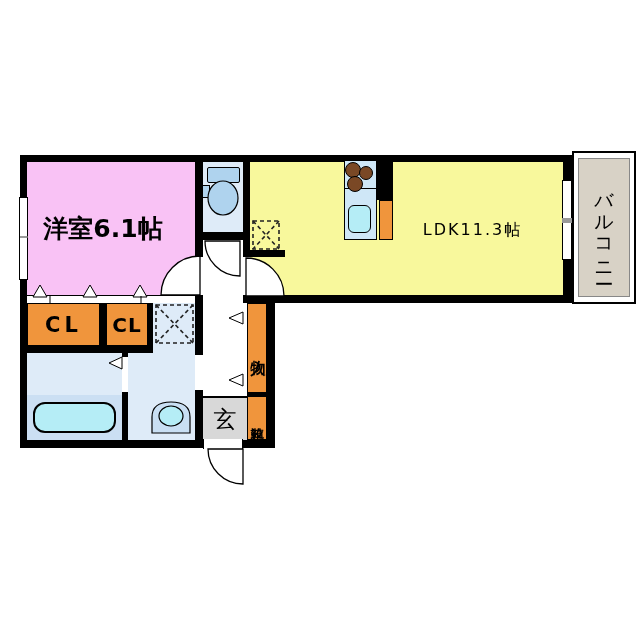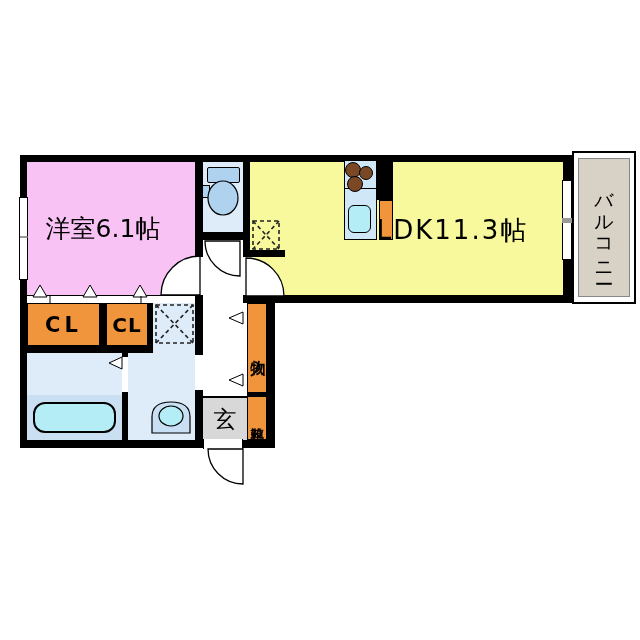--- a/index.html
+++ b/index.html
@@ -130,16 +130,16 @@
       <ellipse cx="171" cy="416" rx="12" ry="10" fill="#B5EDF6" stroke="#000" stroke-width="1.2"></ellipse>
     </g>
 
     <g stroke="#000" stroke-width="1">
       <line x1="50" y1="296" x2="50" y2="303"></line>
       <line x1="141" y1="296" x2="141" y2="303"></line>
     </g>
     <line x1="20" y1="237" x2="28" y2="237" stroke="#777" stroke-width="1.5"></line>
   </svg>
 
-  <div class="abs label" style="left:27px;top:213px;width:152px;height:30px;font-size:25px;">洋室6.1帖</div>
-  <div class="abs label" style="left:360px;top:215px;width:185px;height:30px;font-size:26px;letter-spacing:2px;">LDK11.3帖</div>
+  <div class="abs label" style="left:27px;top:213px;width:152px;height:30px;font-size:25px;font-weight:bold;">洋室6.1帖</div>
+  <div class="abs label" style="left:380px;top:215px;width:185px;height:30px;font-size:16px;letter-spacing:2px;">LDK11.3帖</div>
 
 </div>
 
 </body></html>

